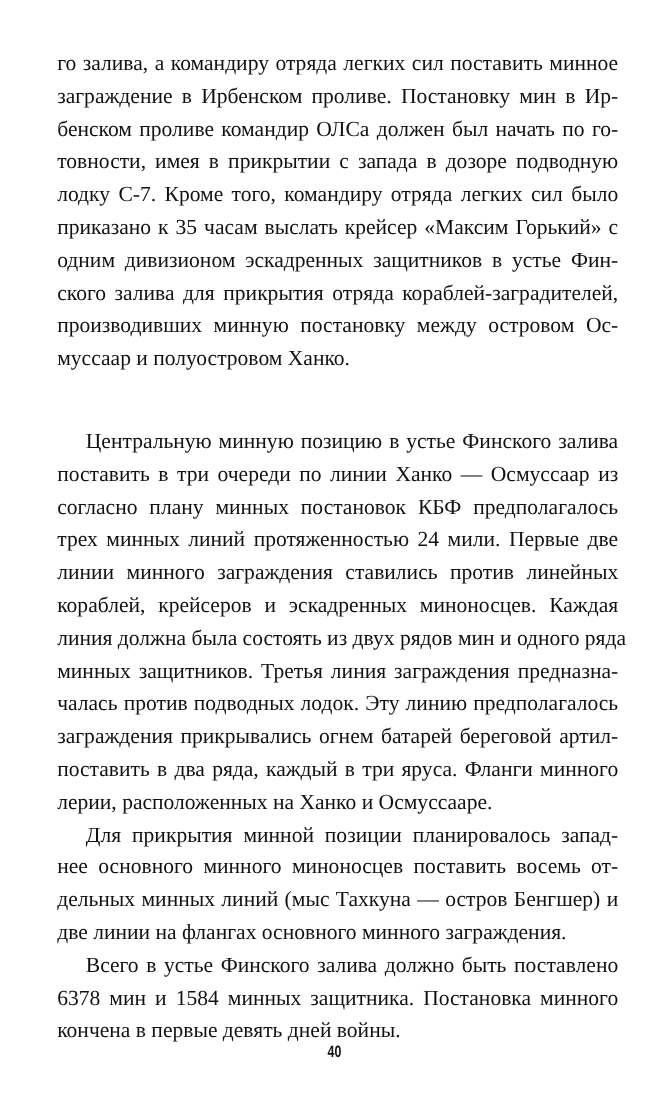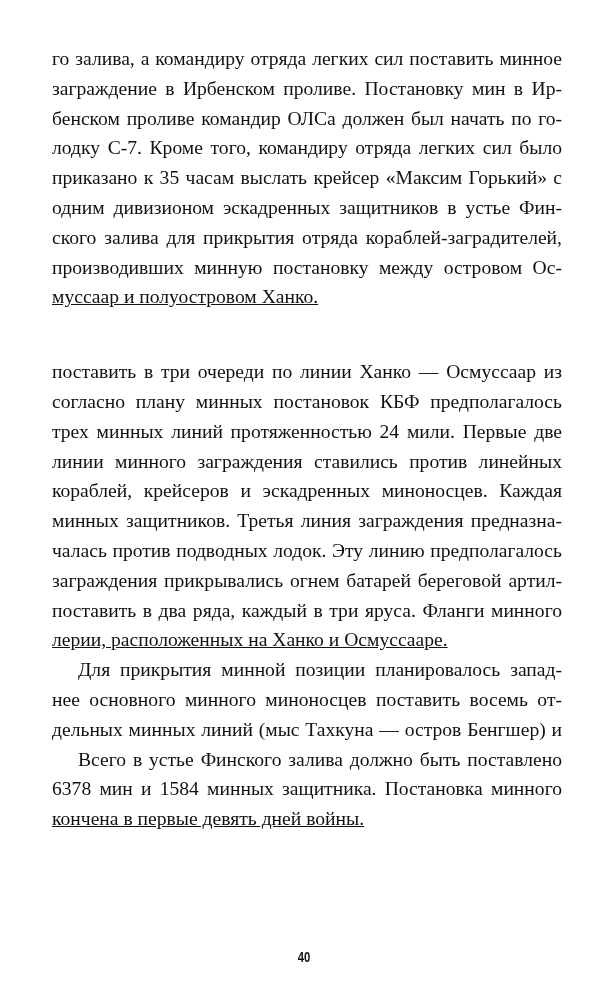--- a/index.html
+++ b/index.html
@@ -6,66 +6,70 @@
   body { width: 608px; height: 1000px; position: relative; overflow: hidden; }
   .page {
     position: absolute; left: 52px; top: 44px; width: 510px;
     font-family: "Liberation Serif", "DejaVu Serif", serif;
     font-size: 19.6px; color: #111111;
   }
   .line {
     height: 29.8px; line-height: 29.8px; white-space: nowrap;
     text-align: justify; text-align-last: justify;
   }
-  .line.last { text-align-last: left; text-decoration: underline; }
+  .line.last { text-align-last: left; }
   .line.indent { padding-left: 26px; }
   .gap { height: 45px; }
   .page-number {
     position: absolute; left: 0; width: 608px; top: 948px;
     text-align: center; font-family: "Liberation Sans", "DejaVu Sans", sans-serif;
     font-weight: bold; font-size: 15px; color: #111111;
     transform: scaleX(0.75);
   }
 </style>
 </head>
 <body>
 
 <div class="page">
 
   <div>
     <div class="line">го залива, а командиру отряда легких сил поставить минное</div>
     <div class="line">заграждение в Ирбенском проливе. Постановку мин в Ир-</div>
     <div class="line">бенском проливе командир ОЛСа должен был начать по го-</div>
+    <div class="line">товности, имея в прикрытии с запада в дозоре подводную</div>
     <div class="line">лодку С-7. Кроме того, командиру отряда легких сил было</div>
     <div class="line">приказано к 35 часам выслать крейсер «Максим Горький» с</div>
     <div class="line">одним дивизионом эскадренных защитников в устье Фин-</div>
     <div class="line">ского залива для прикрытия отряда кораблей-заградителей,</div>
     <div class="line">производивших минную постановку между островом Ос-</div>
     <div class="line last">муссаар и полуостровом Ханко.</div>
   </div>
 
   <div class="gap"></div>
 
   <div>
+    <div class="line indent">Центральную минную позицию в устье Финского залива</div>
     <div class="line">поставить в три очереди по линии Ханко — Осмуссаар из</div>
     <div class="line">согласно плану минных постановок КБФ предполагалось</div>
     <div class="line">трех минных линий протяженностью 24 мили. Первые две</div>
     <div class="line">линии минного заграждения ставились против линейных</div>
     <div class="line">кораблей, крейсеров и эскадренных миноносцев. Каждая</div>
+    <div class="line">линия должна была состоять из двух рядов мин и одного ряда</div>
     <div class="line">минных защитников. Третья линия заграждения предназна-</div>
     <div class="line">чалась против подводных лодок. Эту линию предполагалось</div>
     <div class="line">заграждения прикрывались огнем батарей береговой артил-</div>
     <div class="line">поставить в два ряда, каждый в три яруса. Фланги минного</div>
     <div class="line last">лерии, расположенных на Ханко и Осмуссааре.</div>
   </div>
 
   <div>
     <div class="line indent">Для прикрытия минной позиции планировалось запад-</div>
     <div class="line">нее основного минного миноносцев поставить восемь от-</div>
     <div class="line">дельных минных линий (мыс Тахкуна — остров Бенгшер) и</div>
+    <div class="line last">две линии на флангах основного минного заграждения.</div>
   </div>
 
   <div>
     <div class="line indent">Всего в устье Финского залива должно быть поставлено</div>
     <div class="line">6378 мин и 1584 минных защитника. Постановка минного</div>
     <div class="line last">кончена в первые девять дней войны.</div>
   </div>
 
   <div class="gap"></div>
 

